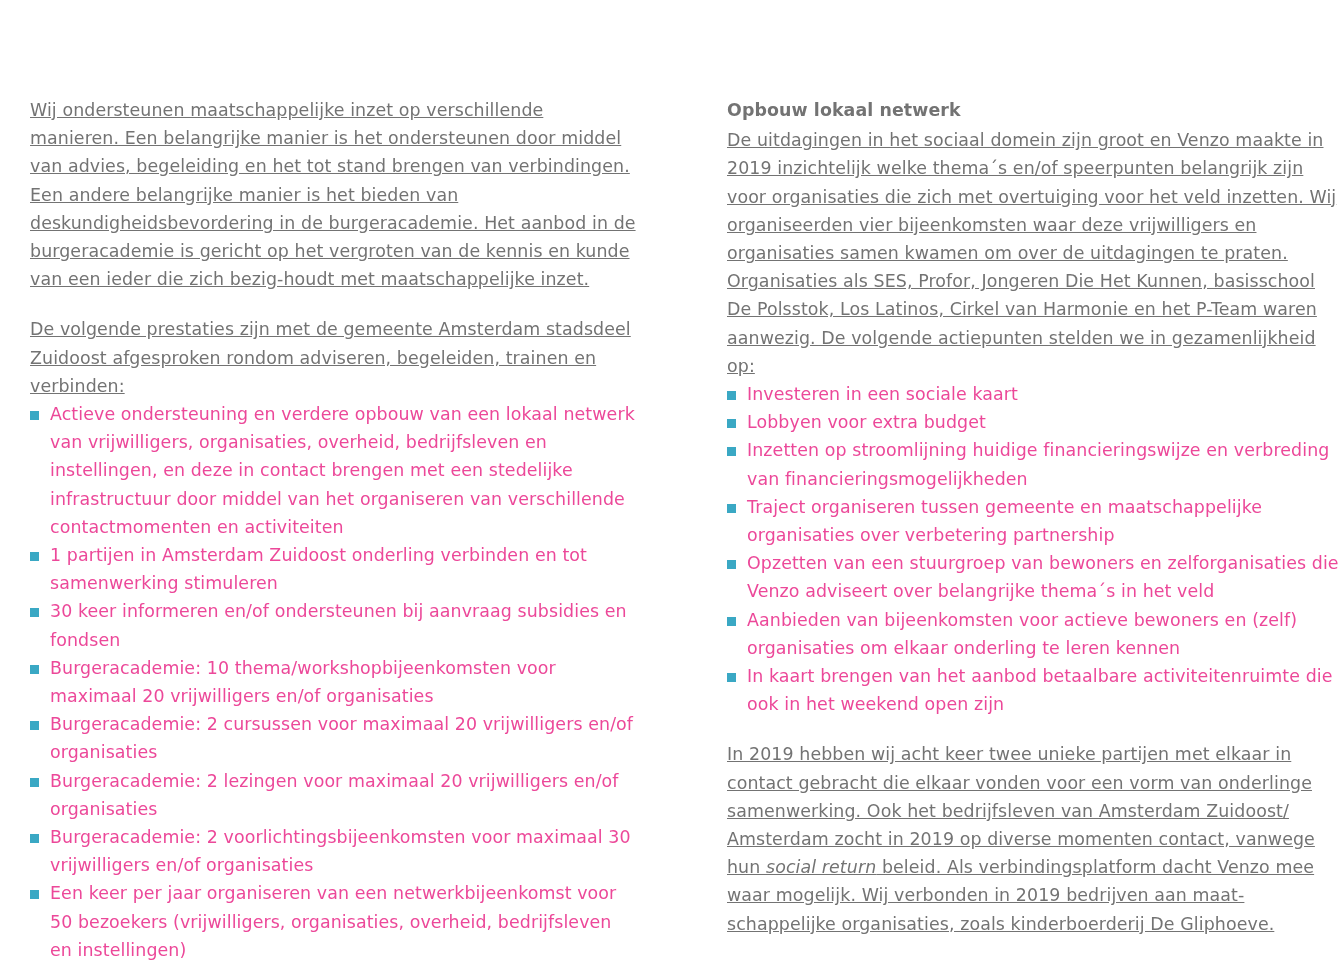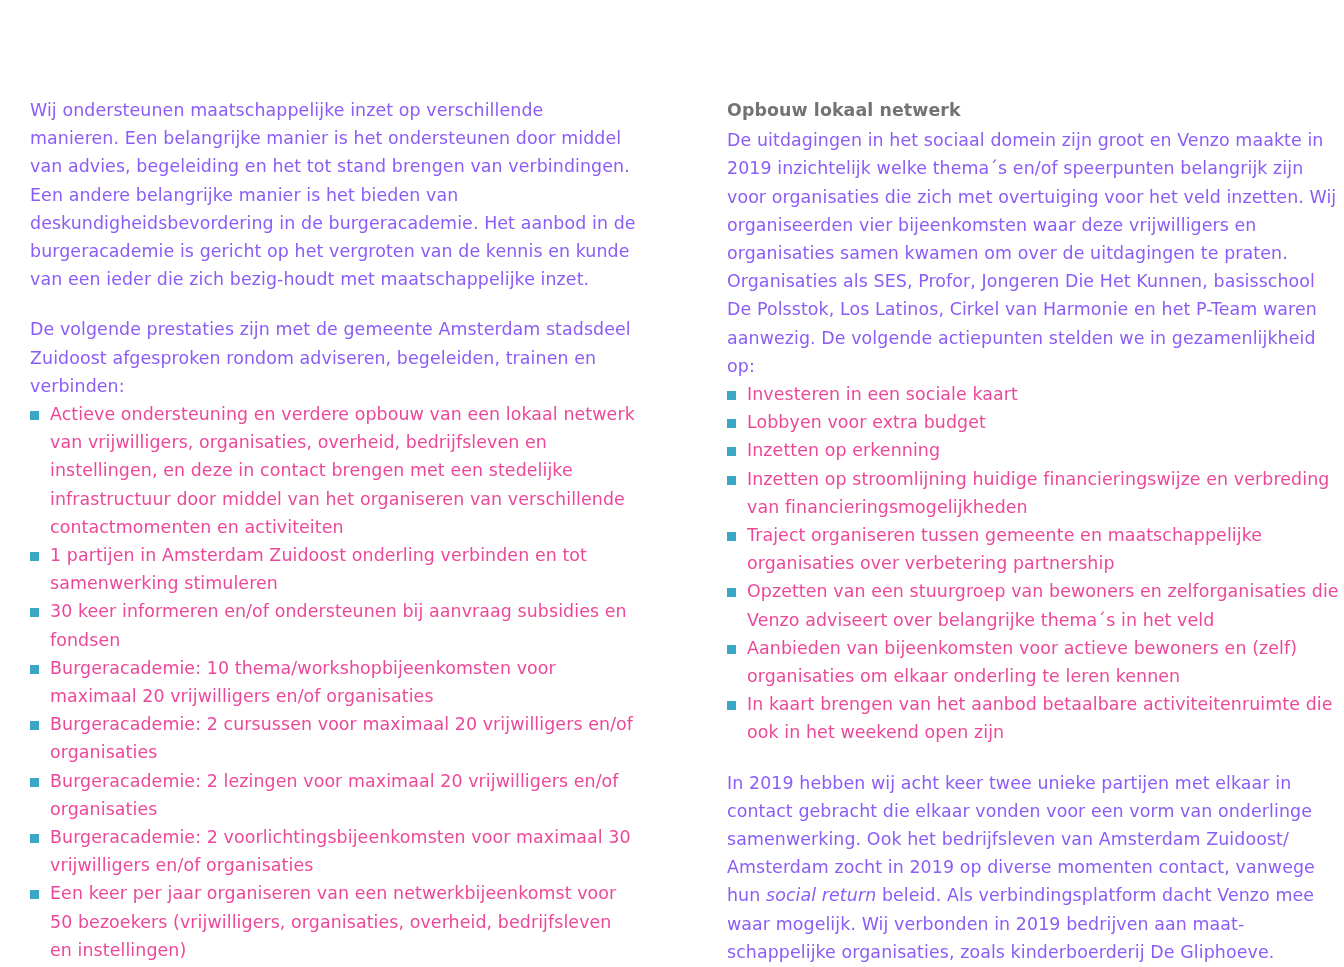--- a/index.html
+++ b/index.html
@@ -34,22 +34,23 @@
     padding-right: 90px;
   }
   .col-right {
     width: 617px;
     padding-right: 0px;
   }
   p.para {
     margin: 0 0 22px 0;
     font-size: 17.4px;
     line-height: 28.2px;
-    color: #8b5cf6;
+    color: #737373;
     letter-spacing: 0.1px;
+    text-decoration: underline;
   }
   p.para.tight {
     margin-bottom: 0;
   }
   .heading {
     margin: 0 0 2px 0;
     font-size: 17.4px;
     line-height: 28.2px;
     font-weight: bold;
     color: #737373;
@@ -104,21 +105,20 @@
         <li>Een keer per jaar organiseren van een netwerkbijeenkomst voor 50 bezoekers (vrijwilligers, organisaties, overheid, bedrijfsleven en instellingen)</li>
       </ul>
     </div>
 
     <div class="col col-right">
       <p class="heading">Opbouw lokaal netwerk</p>
       <p class="para tight">De uitdagingen in het sociaal domein zijn groot en Venzo maakte in 2019 inzichtelijk welke thema´s en/of speerpunten belangrijk zijn voor organisaties die zich met overtuiging voor het veld inzetten. Wij organiseerden vier bijeenkomsten waar deze vrijwilligers en organisaties samen kwamen om over de uitdagingen te praten. Organisaties als SES, Profor, Jongeren Die Het Kunnen, basisschool De Polsstok, Los Latinos, Cirkel van Harmonie en het P-Team waren aanwezig. De volgende actiepunten stelden we in gezamenlijkheid op:</p>
       <ul class="bullets">
         <li>Investeren in een sociale kaart</li>
         <li>Lobbyen voor extra budget</li>
-        <li>Inzetten op erkenning</li>
         <li>Inzetten op stroomlijning huidige financieringswijze en verbreding van financieringsmogelijkheden</li>
         <li>Traject organiseren tussen gemeente en maatschappelijke organisaties over verbetering partnership</li>
         <li>Opzetten van een stuurgroep van bewoners en zelforganisaties die Venzo adviseert over belangrijke thema´s in het veld</li>
         <li>Aanbieden van bijeenkomsten voor actieve bewoners en (zelf) organisaties om elkaar onderling te leren kennen</li>
         <li>In kaart brengen van het aanbod betaalbare activiteitenruimte die ook in het weekend open zijn</li>
       </ul>
       <p class="para"><span>In 2019 hebben wij acht keer twee unieke partijen met elkaar in contact gebracht die elkaar vonden voor een vorm van onderlinge samenwerking. Ook het bedrijfsleven van Amsterdam Zuidoost/ Amsterdam zocht in 2019 op diverse momenten contact, vanwege hun </span><span class="italic">social return</span><span> beleid. Als verbindingsplatform dacht Venzo mee waar mogelijk. Wij verbonden in 2019 bedrijven aan maat-schappelijke organisaties, zoals kinderboerderij De Gliphoeve.</span></p>
     </div>
 
   </div>

